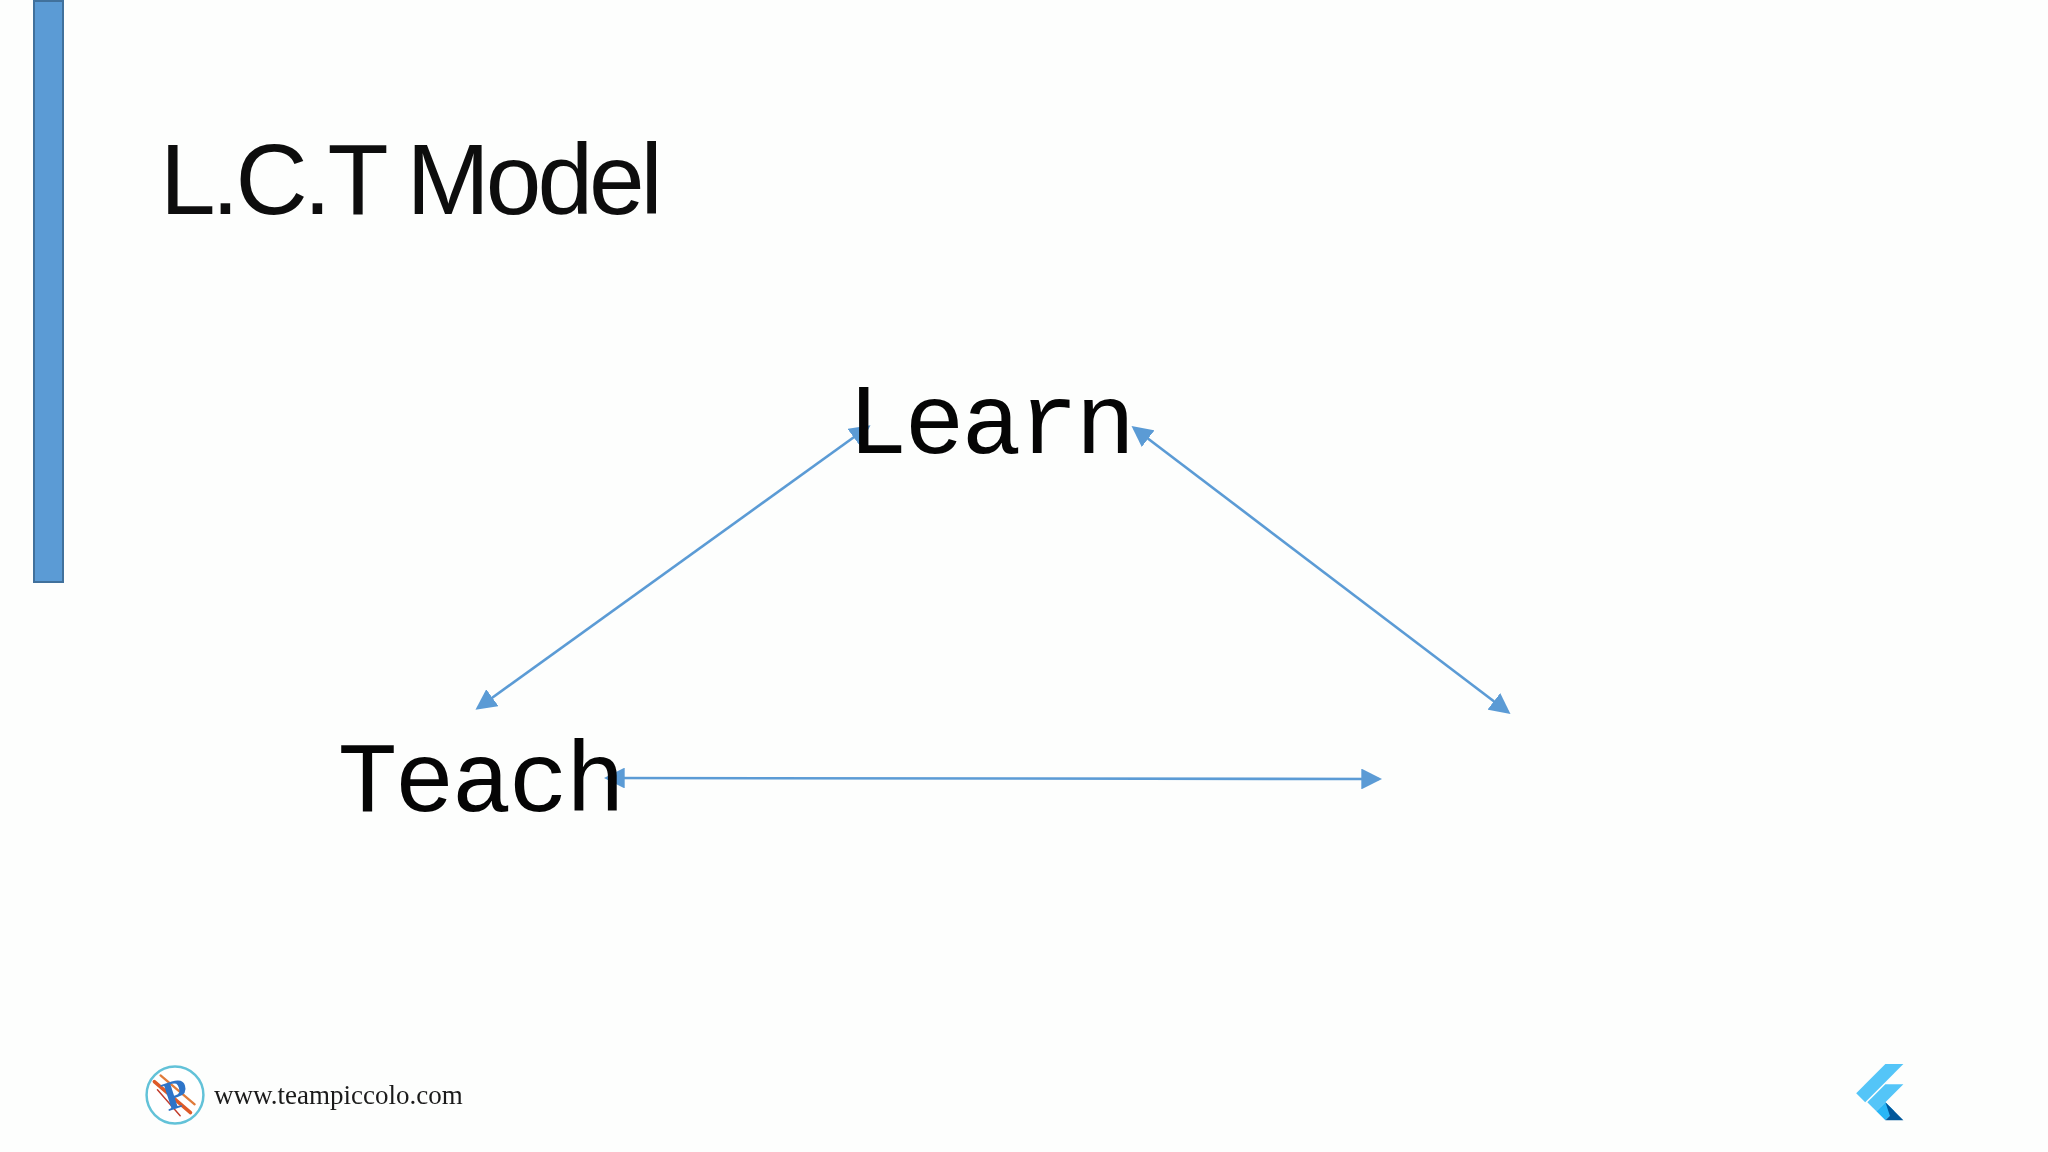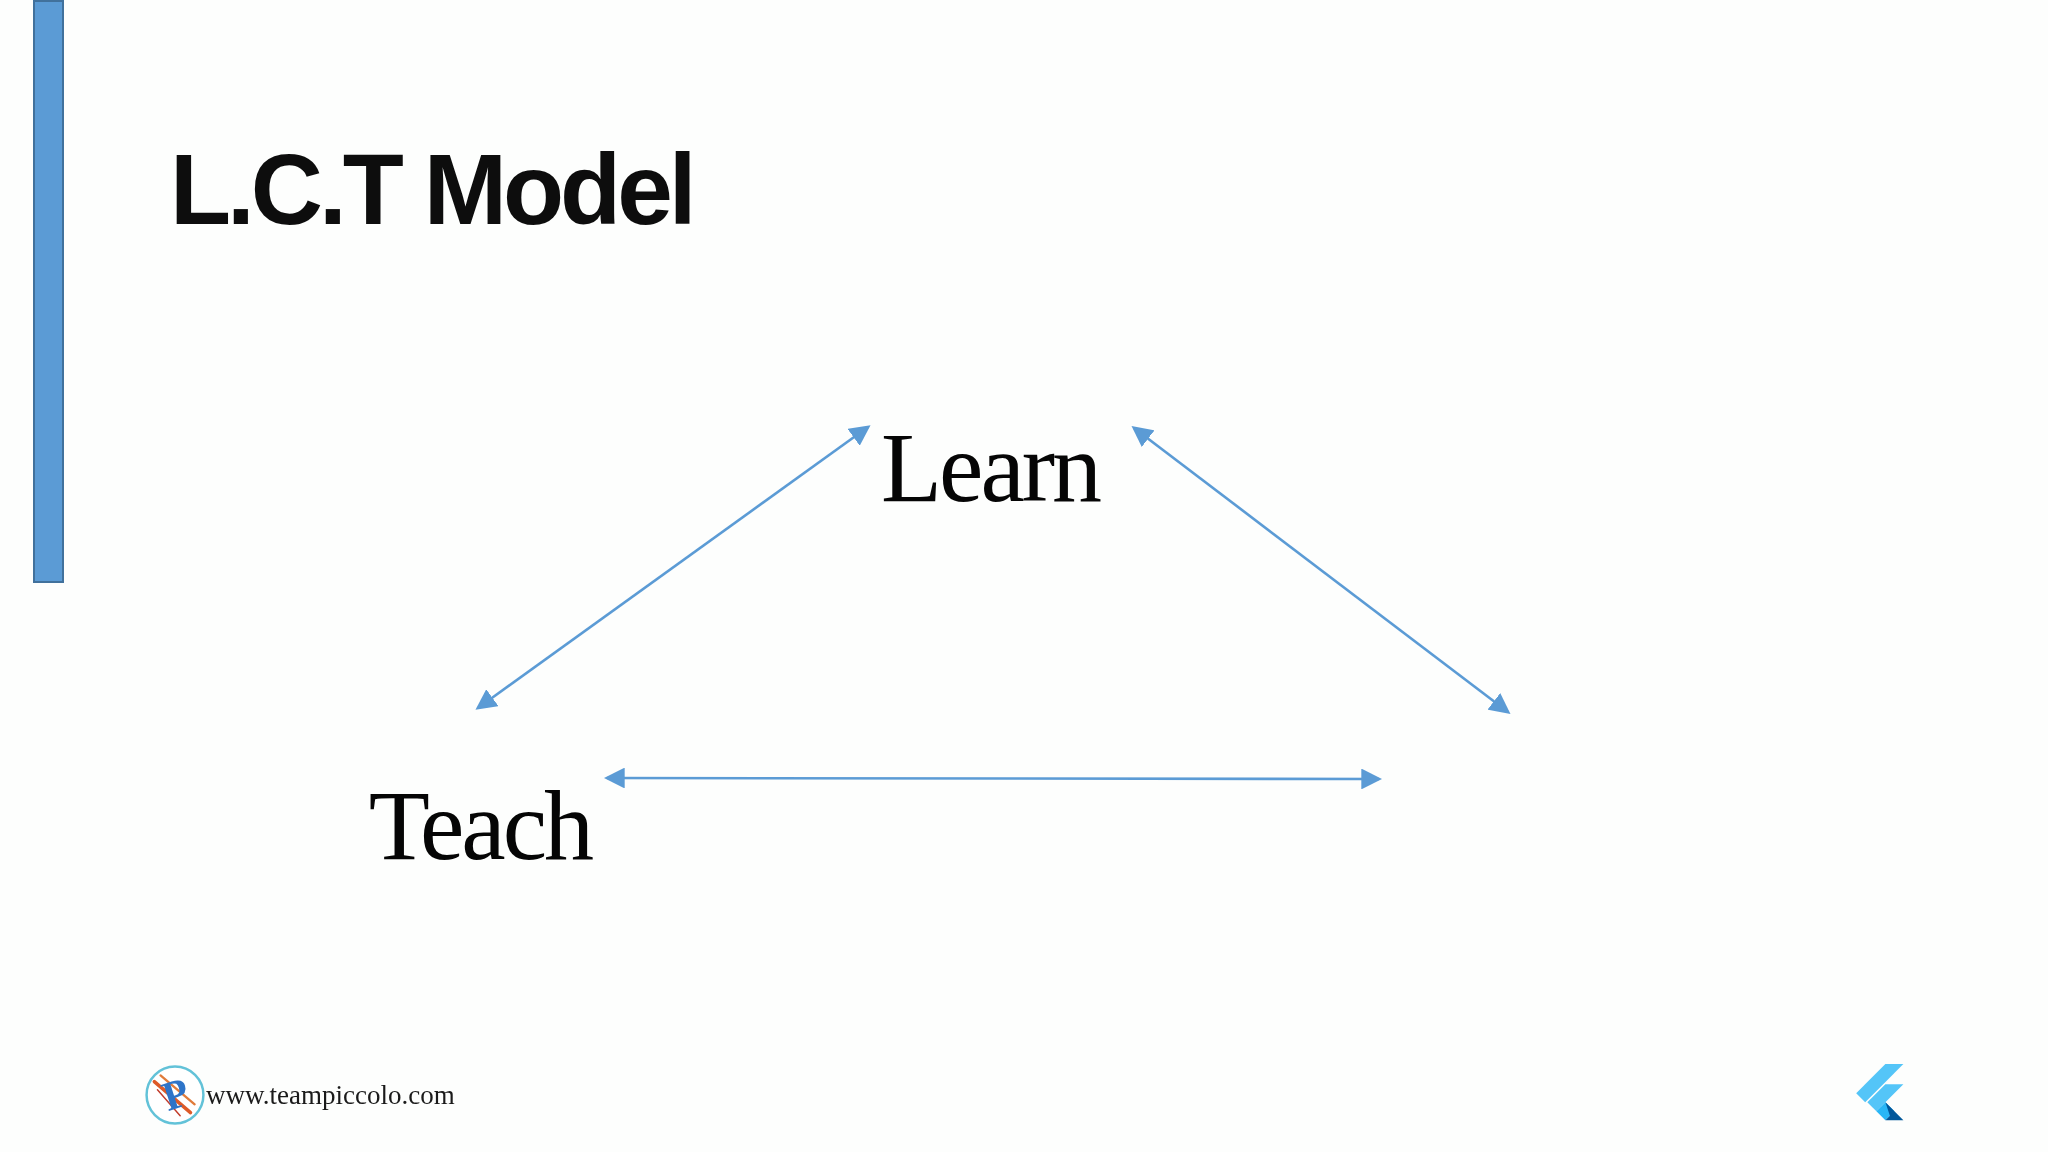--- a/index.html
+++ b/index.html
@@ -39,65 +39,65 @@
   .arrows-svg {
     position: absolute;
     left: 0;
     top: 0;
     width: 2048px;
     height: 1152px;
   }
   .node-label {
     position: absolute;
     transform: translateX(-50%);
-    font-family: Liberation Serif, serif;
+    font-family: Liberation Mono, monospace;
     font-size: 100px;
     letter-spacing: -0.03em;
     line-height: 1;
     color: #050505;
     white-space: nowrap;
-    margin-top: 41px;
   }
   .node-learn { left: 990px;  top: 377px; }
   .node-teach { left: 480px;  top: 735px; }
   .node-code  { left: 1498px; top: 738px; }
   .footer-left {
     position: absolute;
     left: 144px;
     top: 1064px;
     display: flex;
     align-items: center;
   }
   .piccolo-logo {
     width: 62px;
     height: 62px;
     display: block;
   }
   .website-text {
+    margin-left: 8px;
     font-family: "Liberation Serif", "DejaVu Serif", serif;
     font-size: 27px;
     color: #1a1a1a;
     white-space: nowrap;
   }
   .flutter-logo {
     position: absolute;
     left: 1856px;
     top: 1064px;
     width: 48px;
     height: 58px;
   }
 </style>
 </head>
 <body>
 
 <div class="slide">
 
   <div class="accent-bar"></div>
 
-  <h1 class="slide-title" style="margin:12px;font-weight:bold;">L.C.T Model</h1>
+  <h1 class="slide-title" style="margin:2px;font-weight:normal;">L.C.T Model</h1>
 
   <svg class="arrows-svg" viewBox="0 0 2048 1152" xmlns="http://www.w3.org/2000/svg">
     <defs>
       <marker id="ah" viewBox="0 0 10 10" refX="8.5" refY="5" markerWidth="8" markerHeight="8" orient="auto-start-reverse">
         <path d="M0 0 L10 5 L0 10 z" fill="#5B9BD5"></path>
       </marker>
     </defs>
     <line x1="868" y1="427" x2="478" y2="708" stroke="#5B9BD5" stroke-width="2.6" marker-start="url(#ah)" marker-end="url(#ah)"></line>
     <line x1="1134" y1="428" x2="1508" y2="712" stroke="#5B9BD5" stroke-width="2.6" marker-start="url(#ah)" marker-end="url(#ah)"></line>
     <line x1="607" y1="778" x2="1379" y2="779" stroke="#5B9BD5" stroke-width="2.6" marker-start="url(#ah)" marker-end="url(#ah)"></line>

